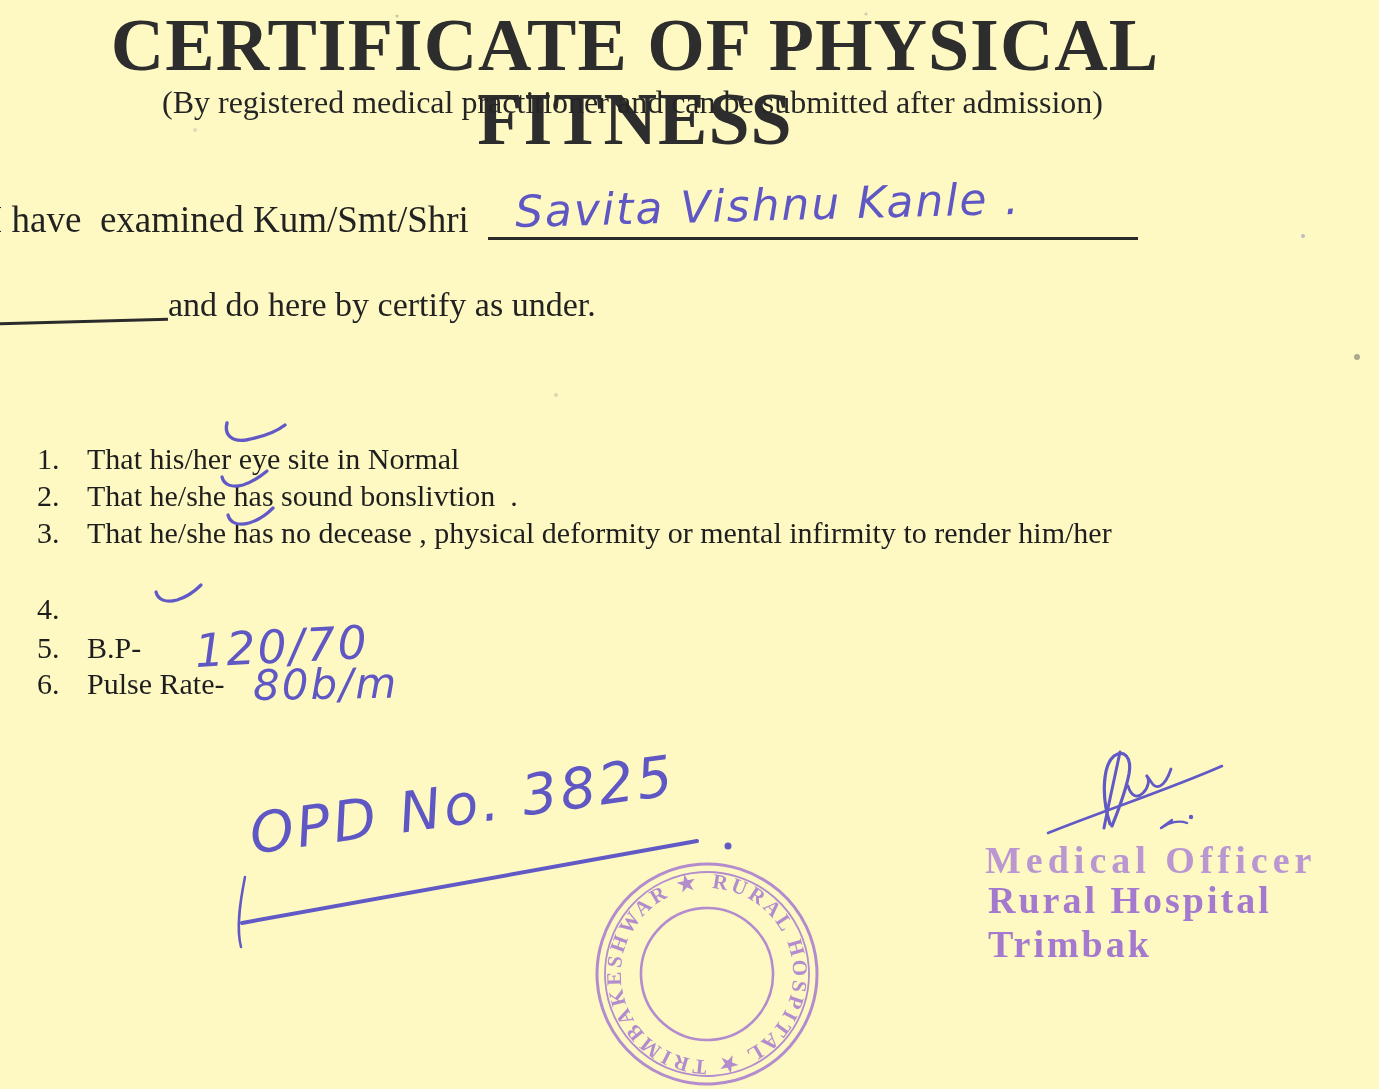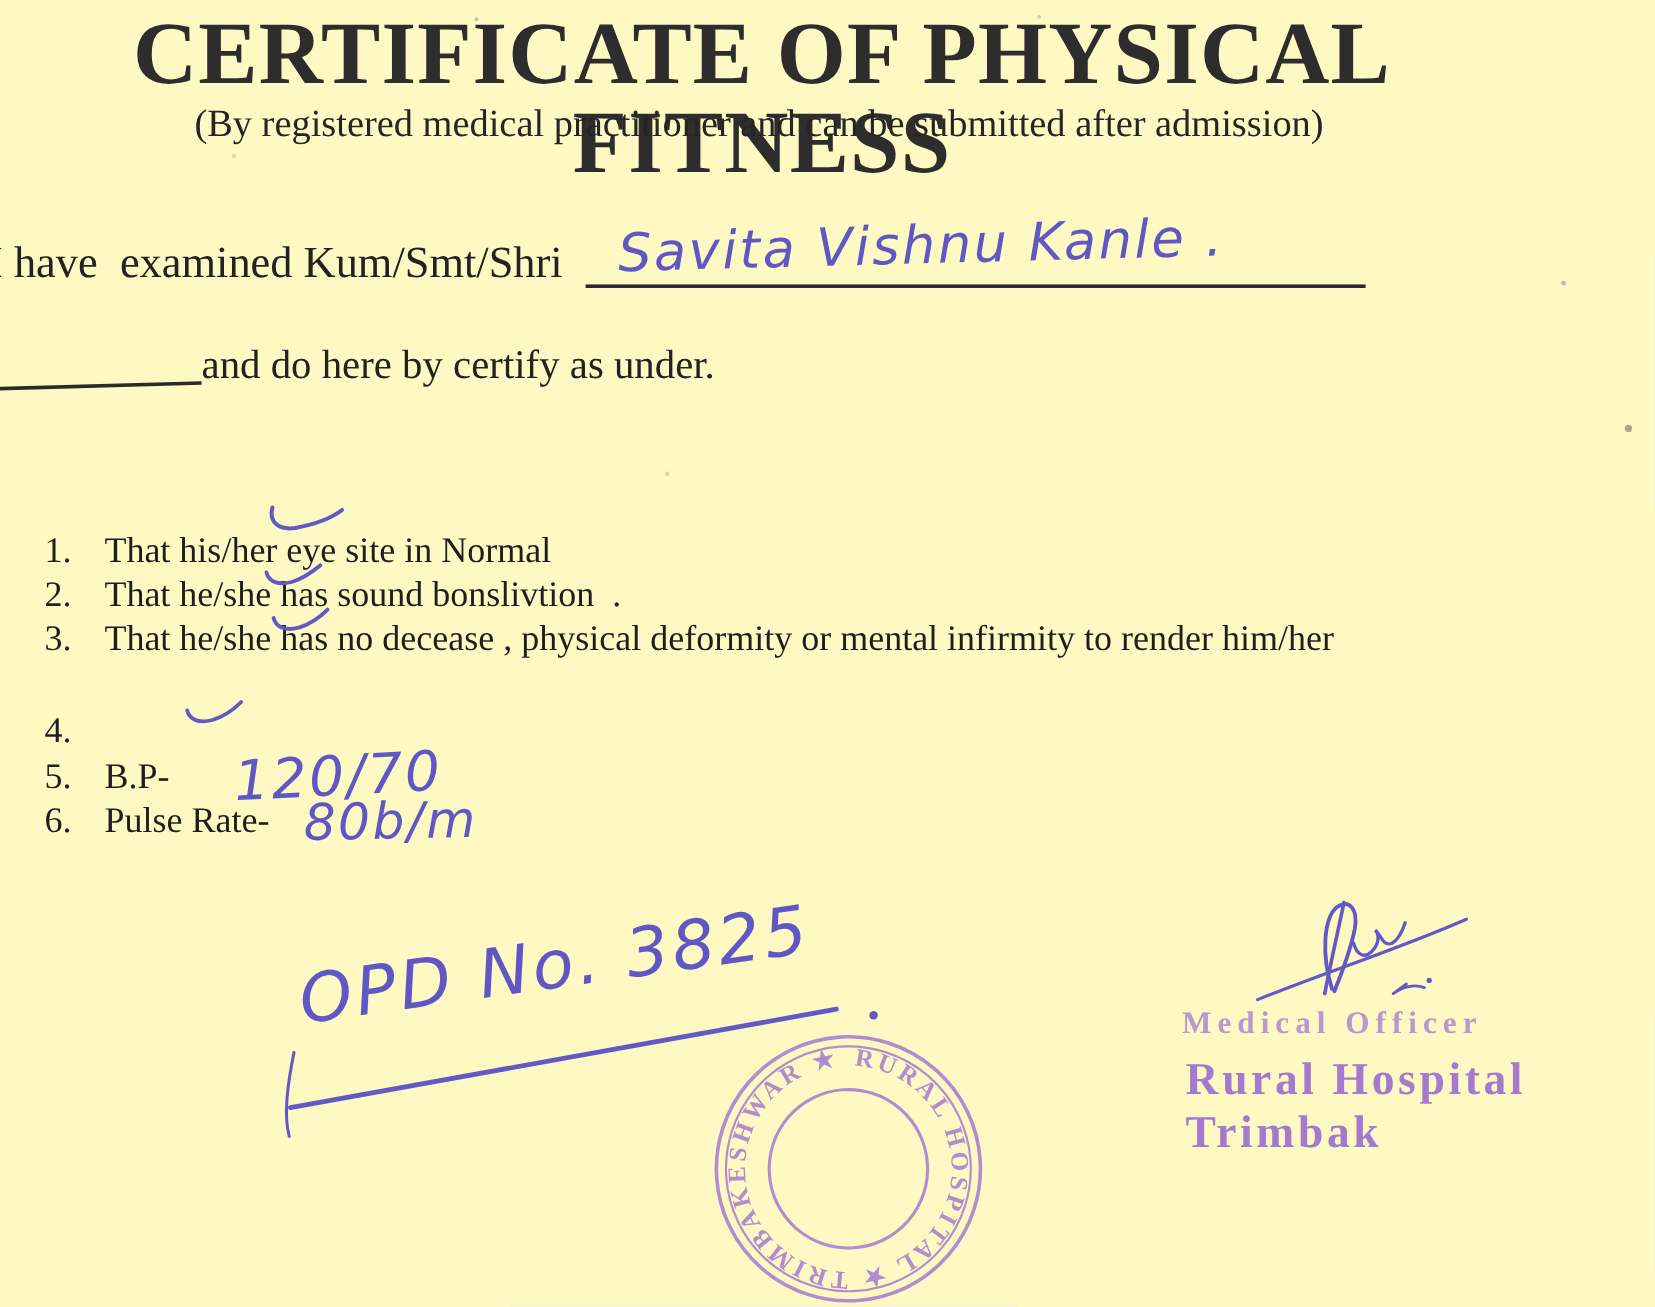--- a/index.html
+++ b/index.html
@@ -30,21 +30,21 @@
   .hand{
     font-family:"DejaVu Sans",sans-serif;font-style:italic;color:#5f58c4;
     letter-spacing:2px;transform-origin:left center;
   }
   .hand-name{left:515px;top:186px;font-size:44px;transform:rotate(-1.5deg);}
   .hand-bp{left:195px;top:624px;font-size:46px;transform:rotate(-3deg);}
   .hand-pulse{left:253px;top:661px;font-size:42px;transform:rotate(-1deg);}
   .hand-opd{left:250px;top:802px;font-size:56px;letter-spacing:3px;transform:rotate(-8deg);}
   
   .stamp-officer{
-    left:985px;top:838px;font-size:26px;letter-spacing:5px;font-weight:600;
+    left:985px;top:838px;font-size:38px;letter-spacing:5px;font-weight:600;
     color:rgba(160,112,214,0.72);
   }
   .doctor-sign{left:1040px;top:843px;font-size:31px;font-weight:700;color:#1d1d1d;letter-spacing:1px;}
   .stamp-hosp{
     left:988px;top:878px;font-size:38px;letter-spacing:3px;font-weight:600;
     color:rgba(154,108,208,0.9);
   }
   .overlay{left:0;top:0;pointer-events:none;}
   .round-stamp{left:587px;top:854px;}
 </style>

